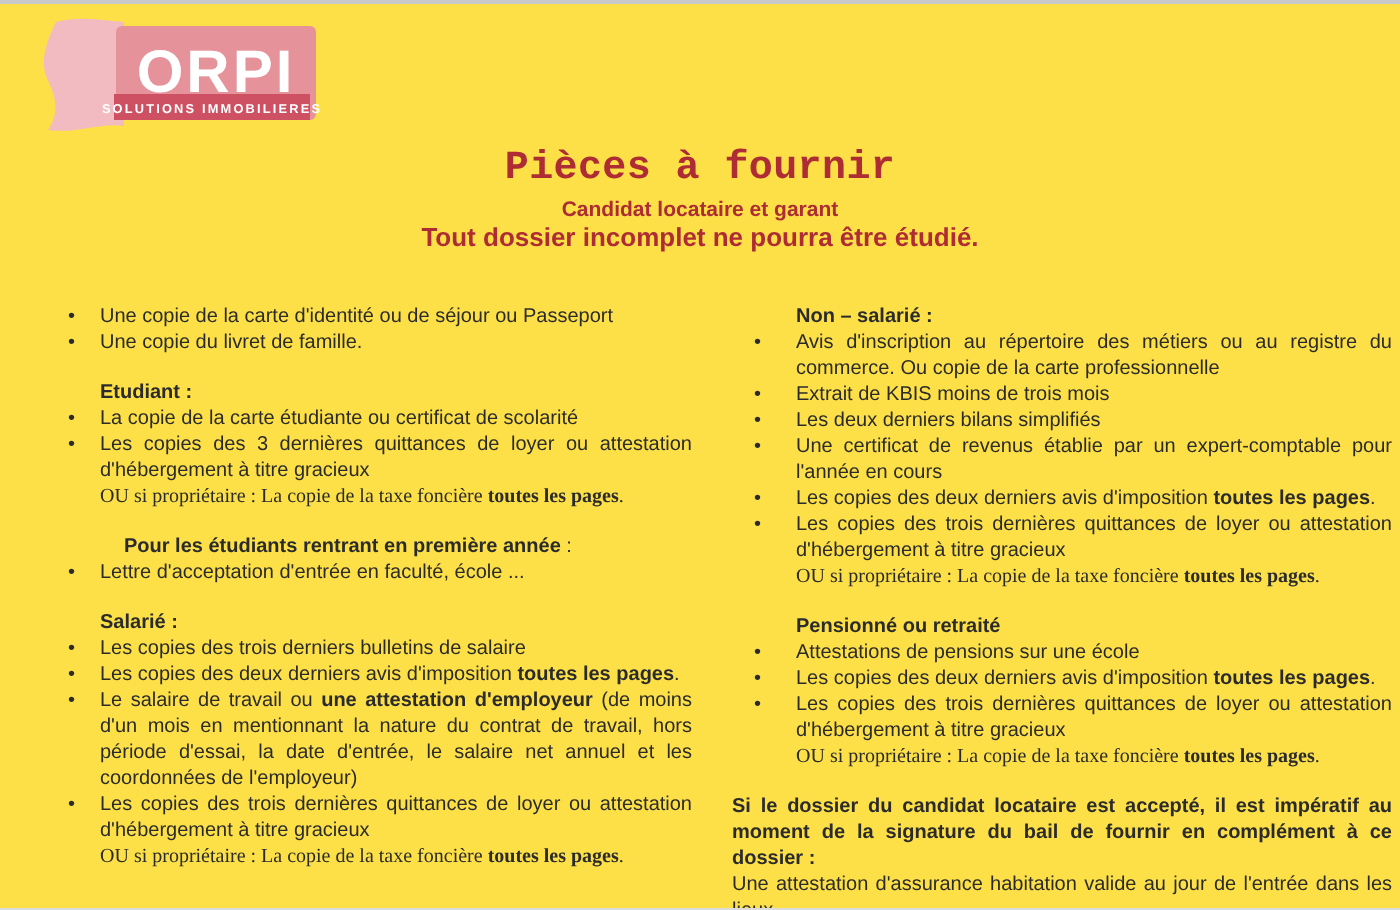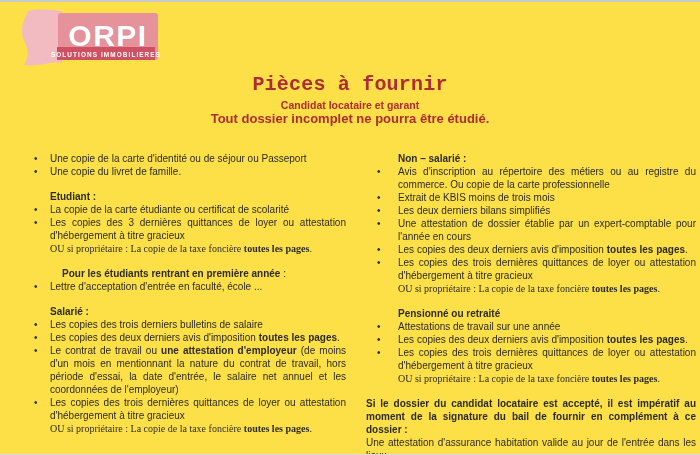--- a/index.html
+++ b/index.html
@@ -92,21 +92,21 @@
       <div class="blk bullet">
         <span class="dot">•</span>
         <span class="txt"><span>Les copies des trois derniers bulletins de salaire</span></span>
       </div>
       <div class="blk bullet">
         <span class="dot">•</span>
         <span class="txt"><span>Les copies des deux derniers avis d'imposition </span><b>toutes les pages</b><span>.</span></span>
       </div>
       <div class="blk bullet">
         <span class="dot">•</span>
-        <span class="txt"><span>Le contrat de travail ou </span><b>une attestation d'employeur</b><span> (de moins d'un mois en mentionnant la nature du contrat de travail, hors période d'essai, la date d'entrée, le salaire net annuel et les coordonnées de l'employeur)</span></span>
+        <span class="txt"><span>Le salaire de travail ou </span><b>une attestation d'employeur</b><span> (de moins d'un mois en mentionnant la nature du contrat de travail, hors période d'essai, la date d'entrée, le salaire net annuel et les coordonnées de l'employeur)</span></span>
       </div>
       <div class="blk bullet">
         <span class="dot">•</span>
         <span class="txt"><span>Les copies des trois dernières quittances de loyer ou attestation d'hébergement à titre gracieux</span></span>
       </div>
       <div class="blk cont"><span class="txt"><span>OU si propriétaire : La copie de la taxe foncière </span><b>toutes les pages</b><span>.</span></span></div>
     </div>
   <div class="col" id="col-right">
       <div class="blk heading"><span class="txt"><b>Non – salarié :</b></span></div>
       <div class="blk bullet">
@@ -116,36 +116,36 @@
       <div class="blk bullet">
         <span class="dot">•</span>
         <span class="txt"><span>Extrait de KBIS moins de trois mois</span></span>
       </div>
       <div class="blk bullet">
         <span class="dot">•</span>
         <span class="txt"><span>Les deux derniers bilans simplifiés</span></span>
       </div>
       <div class="blk bullet">
         <span class="dot">•</span>
-        <span class="txt"><span>Une attestation de dossier établie par un expert-comptable pour l'année en cours</span></span>
+        <span class="txt"><span>Une certificat de revenus établie par un expert-comptable pour l'année en cours</span></span>
       </div>
       <div class="blk bullet">
         <span class="dot">•</span>
         <span class="txt"><span>Les copies des deux derniers avis d'imposition </span><b>toutes les pages</b><span>.</span></span>
       </div>
       <div class="blk bullet">
         <span class="dot">•</span>
         <span class="txt"><span>Les copies des trois dernières quittances de loyer ou attestation d'hébergement à titre gracieux</span></span>
       </div>
       <div class="blk cont"><span class="txt"><span>OU si propriétaire : La copie de la taxe foncière </span><b>toutes les pages</b><span>.</span></span></div>
       <div class="blk spacer"></div>
       <div class="blk heading"><span class="txt"><b>Pensionné ou retraité</b></span></div>
       <div class="blk bullet">
         <span class="dot">•</span>
-        <span class="txt"><span>Attestations de travail sur une année</span></span>
+        <span class="txt"><span>Attestations de pensions sur une école</span></span>
       </div>
       <div class="blk bullet">
         <span class="dot">•</span>
         <span class="txt"><span>Les copies des deux derniers avis d'imposition </span><b>toutes les pages</b><span>.</span></span>
       </div>
       <div class="blk bullet">
         <span class="dot">•</span>
         <span class="txt"><span>Les copies des trois dernières quittances de loyer ou attestation d'hébergement à titre gracieux</span></span>
       </div>
       <div class="blk cont"><span class="txt"><span>OU si propriétaire : La copie de la taxe foncière </span><b>toutes les pages</b><span>.</span></span></div>

